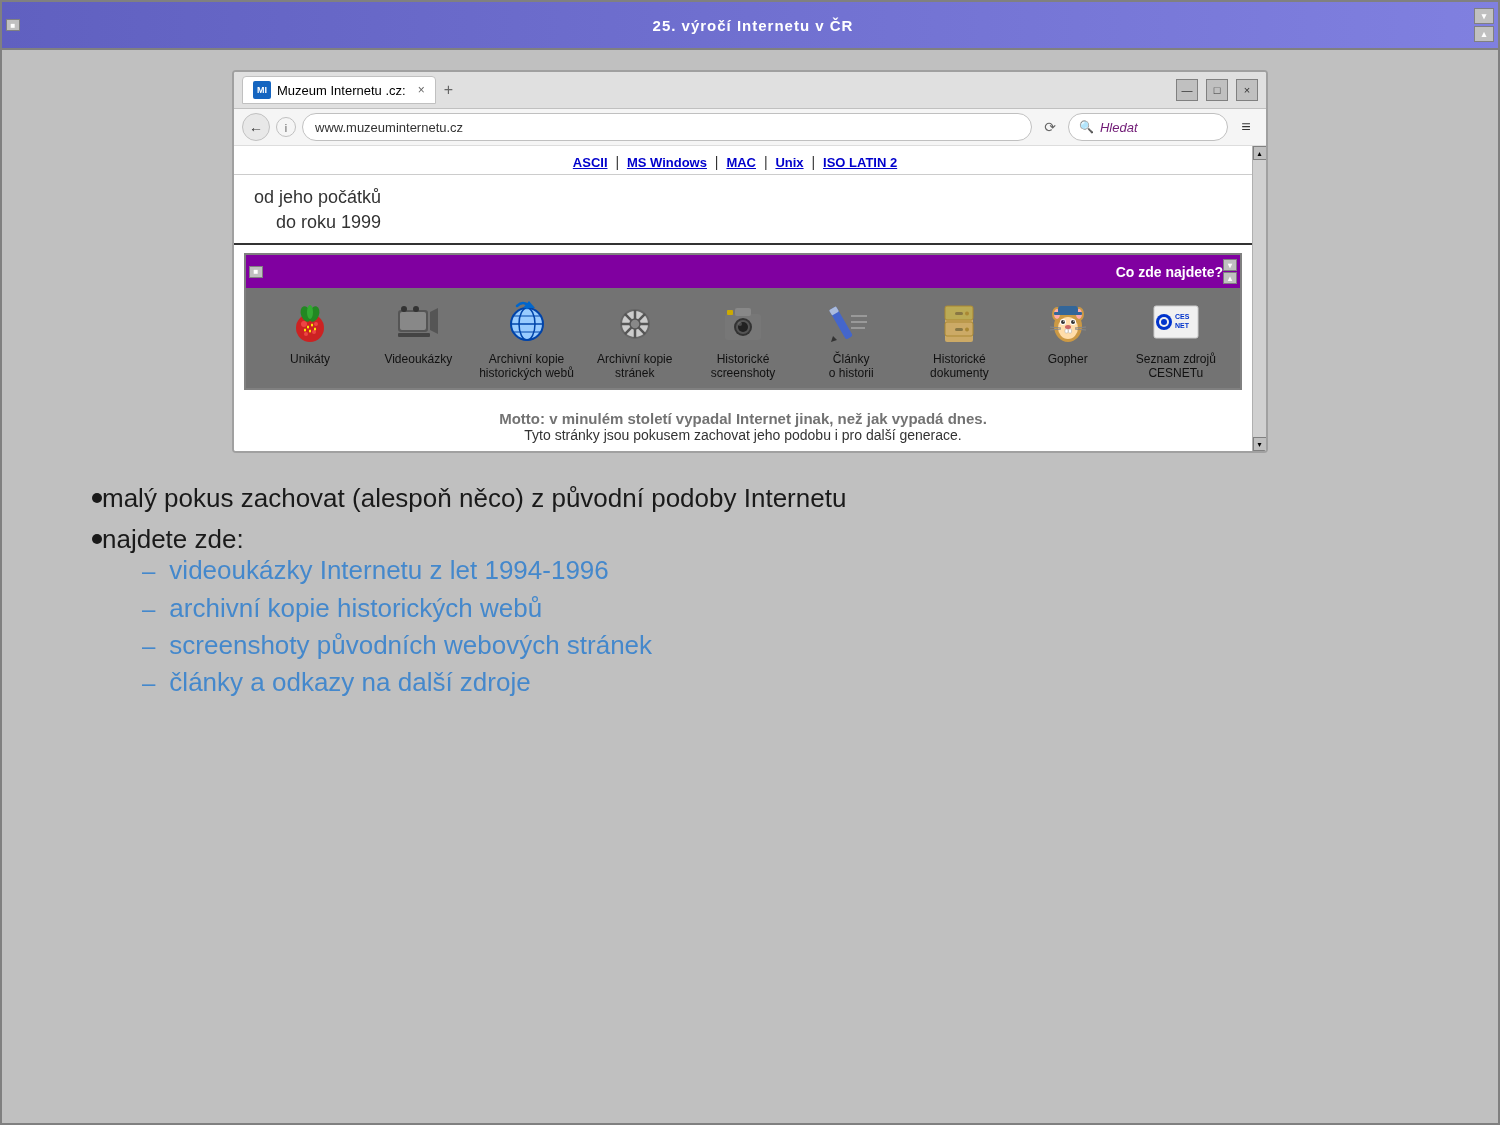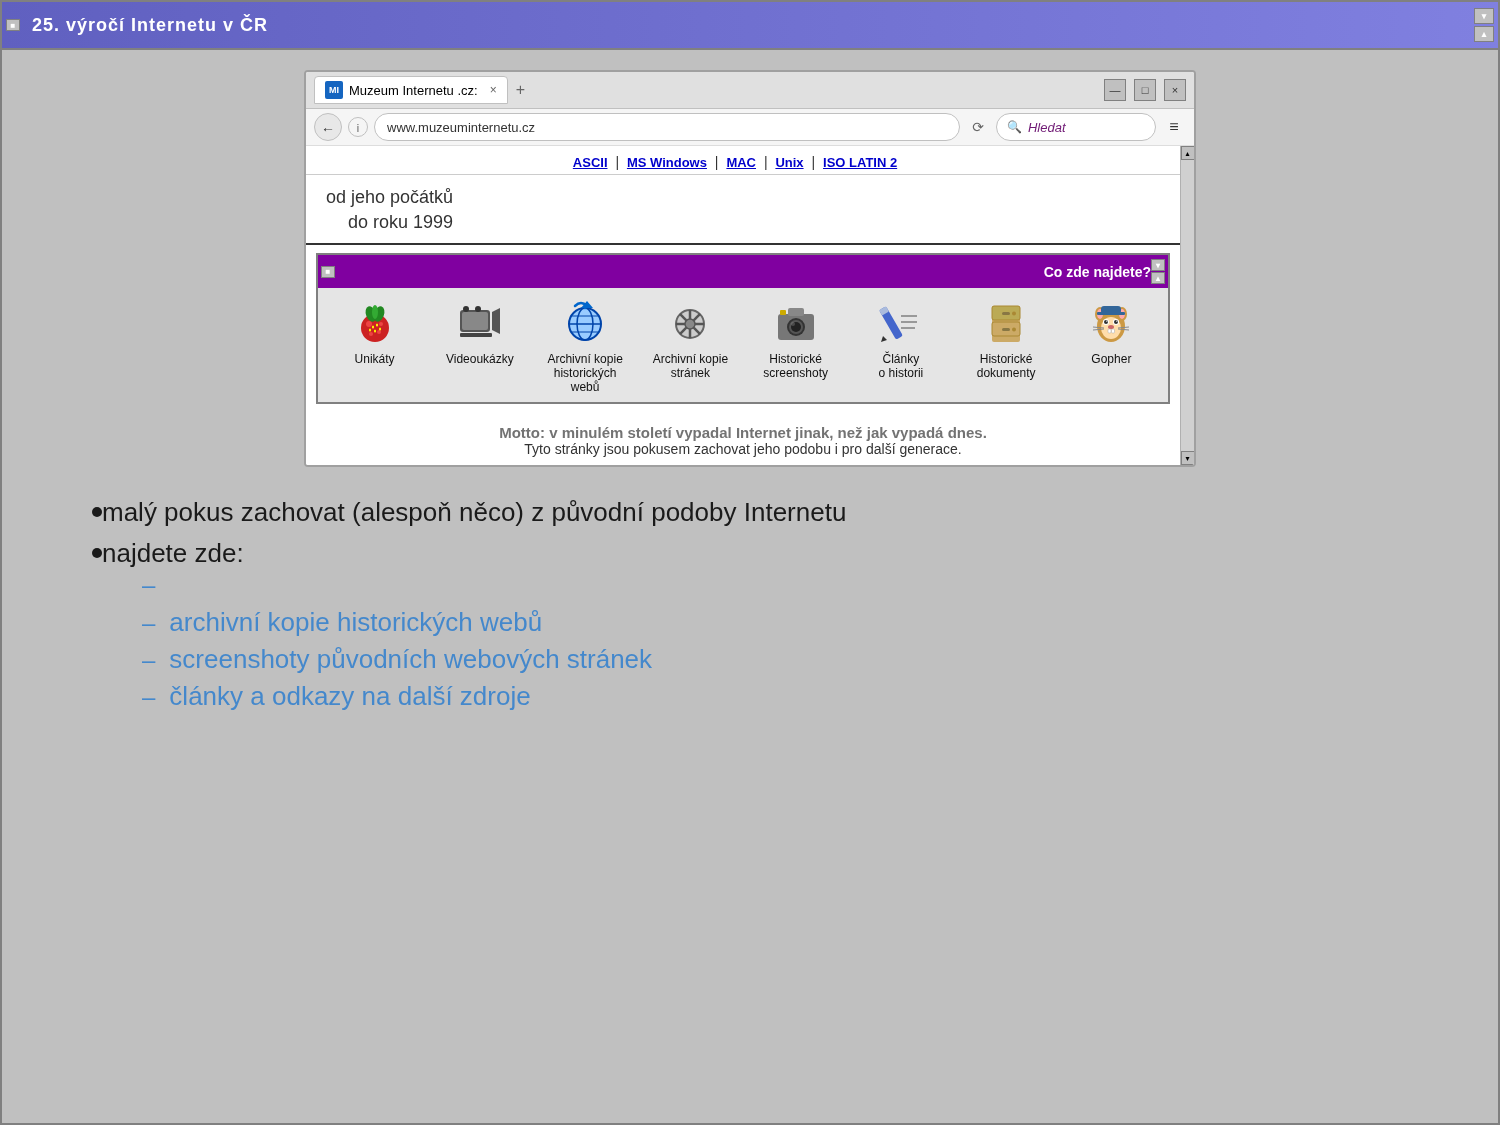--- a/index.html
+++ b/index.html
@@ -30,22 +30,22 @@
       text-align: center;
       padding: 6px 0;
       display: flex;
       align-items: center;
       justify-content: space-between;
       border-bottom: 2px solid #808080;
     }
 
     .outer-titlebar-title {
       flex: 1;
-      text-align: left;
-      font-size: 18px;
+      text-align: center;
+      font-size: 15px;
       letter-spacing: 1px;
     }
 
     .outer-titlebar-left {
       width: 30px;
       display: flex;
       align-items: center;
       padding-left: 4px;
     }
 
@@ -76,21 +76,21 @@
       gap: 0;
       overflow: hidden;
     }
 
     
     .browser-window {
       background: white;
       border: 2px solid #a0a0a0;
       border-radius: 4px;
       overflow: hidden;
-      width: 892px;
+      width: 1036px;
       margin: 0 auto 20px auto;
       flex-shrink: 0;
     }
 
     .browser-titlebar {
       background: #e0e0e0;
       display: flex;
       align-items: center;
       padding: 4px 8px;
       border-bottom: 1px solid #c0c0c0;
@@ -336,22 +336,22 @@
       display: flex;
       flex-direction: column;
       gap: 1px;
       padding-right: 3px;
     }
 
     .inner-icons-row {
       display: flex;
       align-items: flex-start;
       padding: 8px 10px;
-      gap: 12px;
-      background: #e5e5e5;
+      gap: 0;
+      background: #737373;
     }
 
     .icon-item {
       display: flex;
       flex-direction: column;
       align-items: center;
       width: 110px;
       font-size: 12px;
       color: #111;
       text-align: center;
@@ -715,20 +715,37 @@
                     <line x1="31" y1="30" x2="42" y2="29" stroke="#888" stroke-width="1"></line>
                     <line x1="31" y1="31" x2="42" y2="32" stroke="#888" stroke-width="1"></line>
 
                     <rect x="14" y="8" width="20" height="8" rx="3" fill="#336699"></rect>
                     <rect x="10" y="14" width="28" height="3" rx="1" fill="#336699"></rect>
                   </svg>
                 </div>
                 <span>Gopher</span>
               </div>
 
+              <div class="icon-item">
+                <div class="icon-img">
+                  <svg width="52" height="48" viewBox="0 0 52 48">
+
+                    <rect x="4" y="8" width="44" height="32" rx="2" fill="#f0f0f0" stroke="#ccc" stroke-width="1"></rect>
+
+                    <circle cx="14" cy="24" r="8" fill="#0033cc"></circle>
+                    <circle cx="14" cy="24" r="5" fill="#f0f0f0"></circle>
+                    <circle cx="14" cy="24" r="3" fill="#0033cc"></circle>
+
+                    <text x="25" y="21" font-size="7" font-weight="bold" fill="#0033cc" font-family="Arial">CES</text>
+                    <text x="25" y="30" font-size="7" font-weight="bold" fill="#0033cc" font-family="Arial">NET</text>
+                  </svg>
+                </div>
+                <span style="white-space:pre-line;">Seznam zdrojů
+CESNETu</span>
+              </div>
 
             </div>
           </div>
 
           <div class="motto-section">
             <div class="motto-bold">Motto: v minulém století vypadal Internet jinak, než jak vypadá dnes.</div>
             <div class="motto-regular">Tyto stránky jsou pokusem zachovat jeho podobu i pro další generace.</div>
           </div>
 
         </div>
@@ -749,20 +766,21 @@
         <span>malý pokus zachovat (alespoň něco) z původní podoby Internetu</span>
       </div>
 
       <div class="bullet-item">
         <div class="bullet-dot"></div>
         <div>
           <span>najdete zde:</span>
           <div>
             <div class="sub-bullet-item">
               <span class="sub-dash">–</span>
+              <span class="sub-text">videoukázky Internetu z let 1994-1996</span>
             </div>
             <div class="sub-bullet-item">
               <span class="sub-dash">–</span>
               <span class="sub-text">archivní kopie historických webů</span>
             </div>
             <div class="sub-bullet-item">
               <span class="sub-dash">–</span>
               <span class="sub-text">screenshoty původních webových stránek</span>
             </div>
             <div class="sub-bullet-item">

